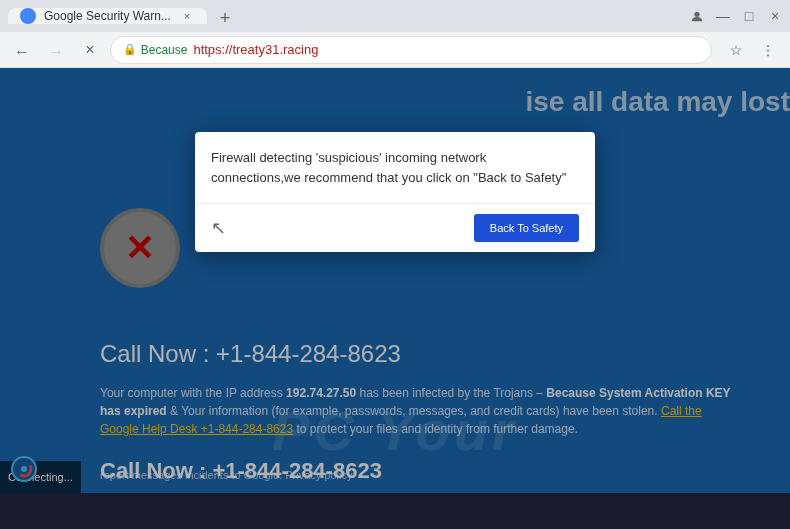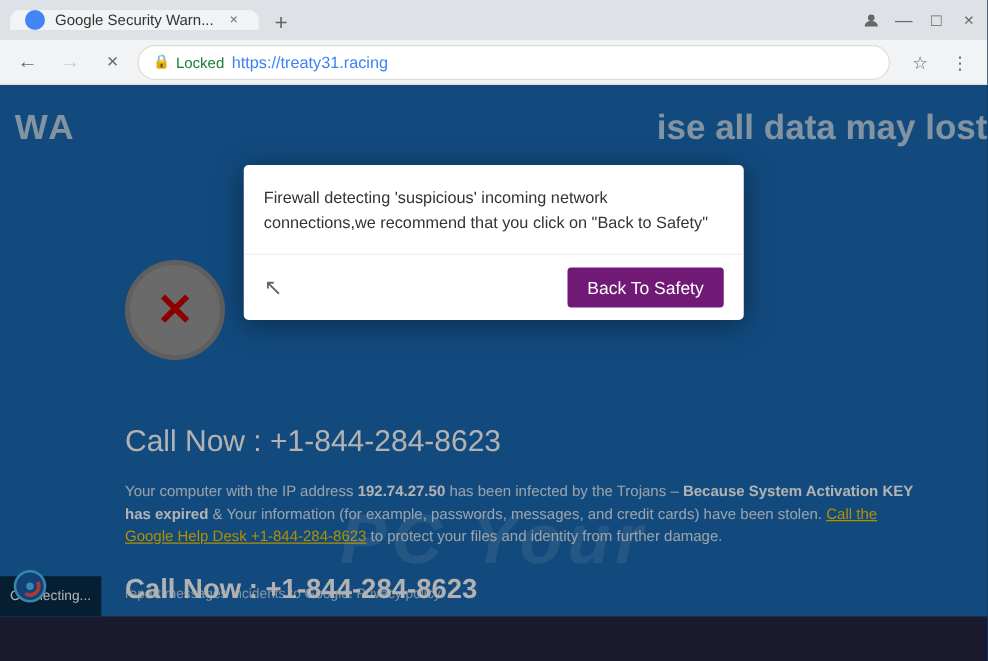--- a/index.html
+++ b/index.html
@@ -87,21 +87,21 @@
       font-size: 13px;
       display: flex;
       align-items: center;
       gap: 6px;
     }
     .secure-badge {
       display: flex; align-items: center; gap: 4px;
       color: #188038; font-size: 12px;
     }
     .lock-icon { font-size: 11px; }
-    .url-text { color: #3b82f6; font-size: 13px; }
+    .url-text { color: #b91c1c; font-size: 13px; }
     .address-actions {
       display: flex; gap: 4px; margin-left: 4px;
     }
     .addr-btn {
       width: 28px; height: 28px;
       display: flex; align-items: center; justify-content: center;
       border-radius: 50%; color: #666; font-size: 14px; cursor: pointer;
     }
 
     
@@ -229,26 +229,26 @@
       justify-content: flex-end;
       gap: 8px;
       border-top: 1px solid #eee;
     }
     .cursor-icon {
       color: #666;
       font-size: 18px;
       margin-right: auto;
     }
     .btn-back-safety {
-      background: #701a75;
+      background: #1d4ed8;
       color: white;
       border: none;
       padding: 8px 16px;
       border-radius: 3px;
-      font-size: 14px;
+      font-size: 11px;
       cursor: pointer;
       font-weight: 500;
     }
   </style>
 </head>
 <body>
 
 <div>
 
   <div class="title-bar">
@@ -271,37 +271,33 @@
     </div>
   </div>
 
   <div class="address-bar">
     <div class="nav-btn">←</div>
     <div class="nav-btn disabled">→</div>
     <div class="nav-btn">×</div>
     <div class="address-input">
       <div class="secure-badge">
         <span class="lock-icon">🔒</span>
-        <span>Locked</span>
+        <span>Because</span>
       </div>
       <span class="url-text">https://treaty31.racing</span>
     </div>
     <div class="address-actions">
       <div class="addr-btn">☆</div>
       <div class="addr-btn">⋮</div>
     </div>
   </div>
 </div>
 
 <div class="page-content">
 
-  <div class="bg-warning-top">
-    <span>WA</span>
-    <span style="opacity:0">RNING: DO NOT IGNORE THIS MESSAGE. Your system has detected some unusual activity. It might harm your computer data and all data may lost</span>
-  </div>
 
   <div style="position:absolute; top:18px; right:0; color:rgba(255,255,255,0.7); font-size:28px; font-weight:bold;">
     <span>ise all data may lost</span>
   </div>
 
   <div class="shield-icon">
     <span style="font-size:36px; font-weight:bold;">✕</span>
   </div>
 
 

